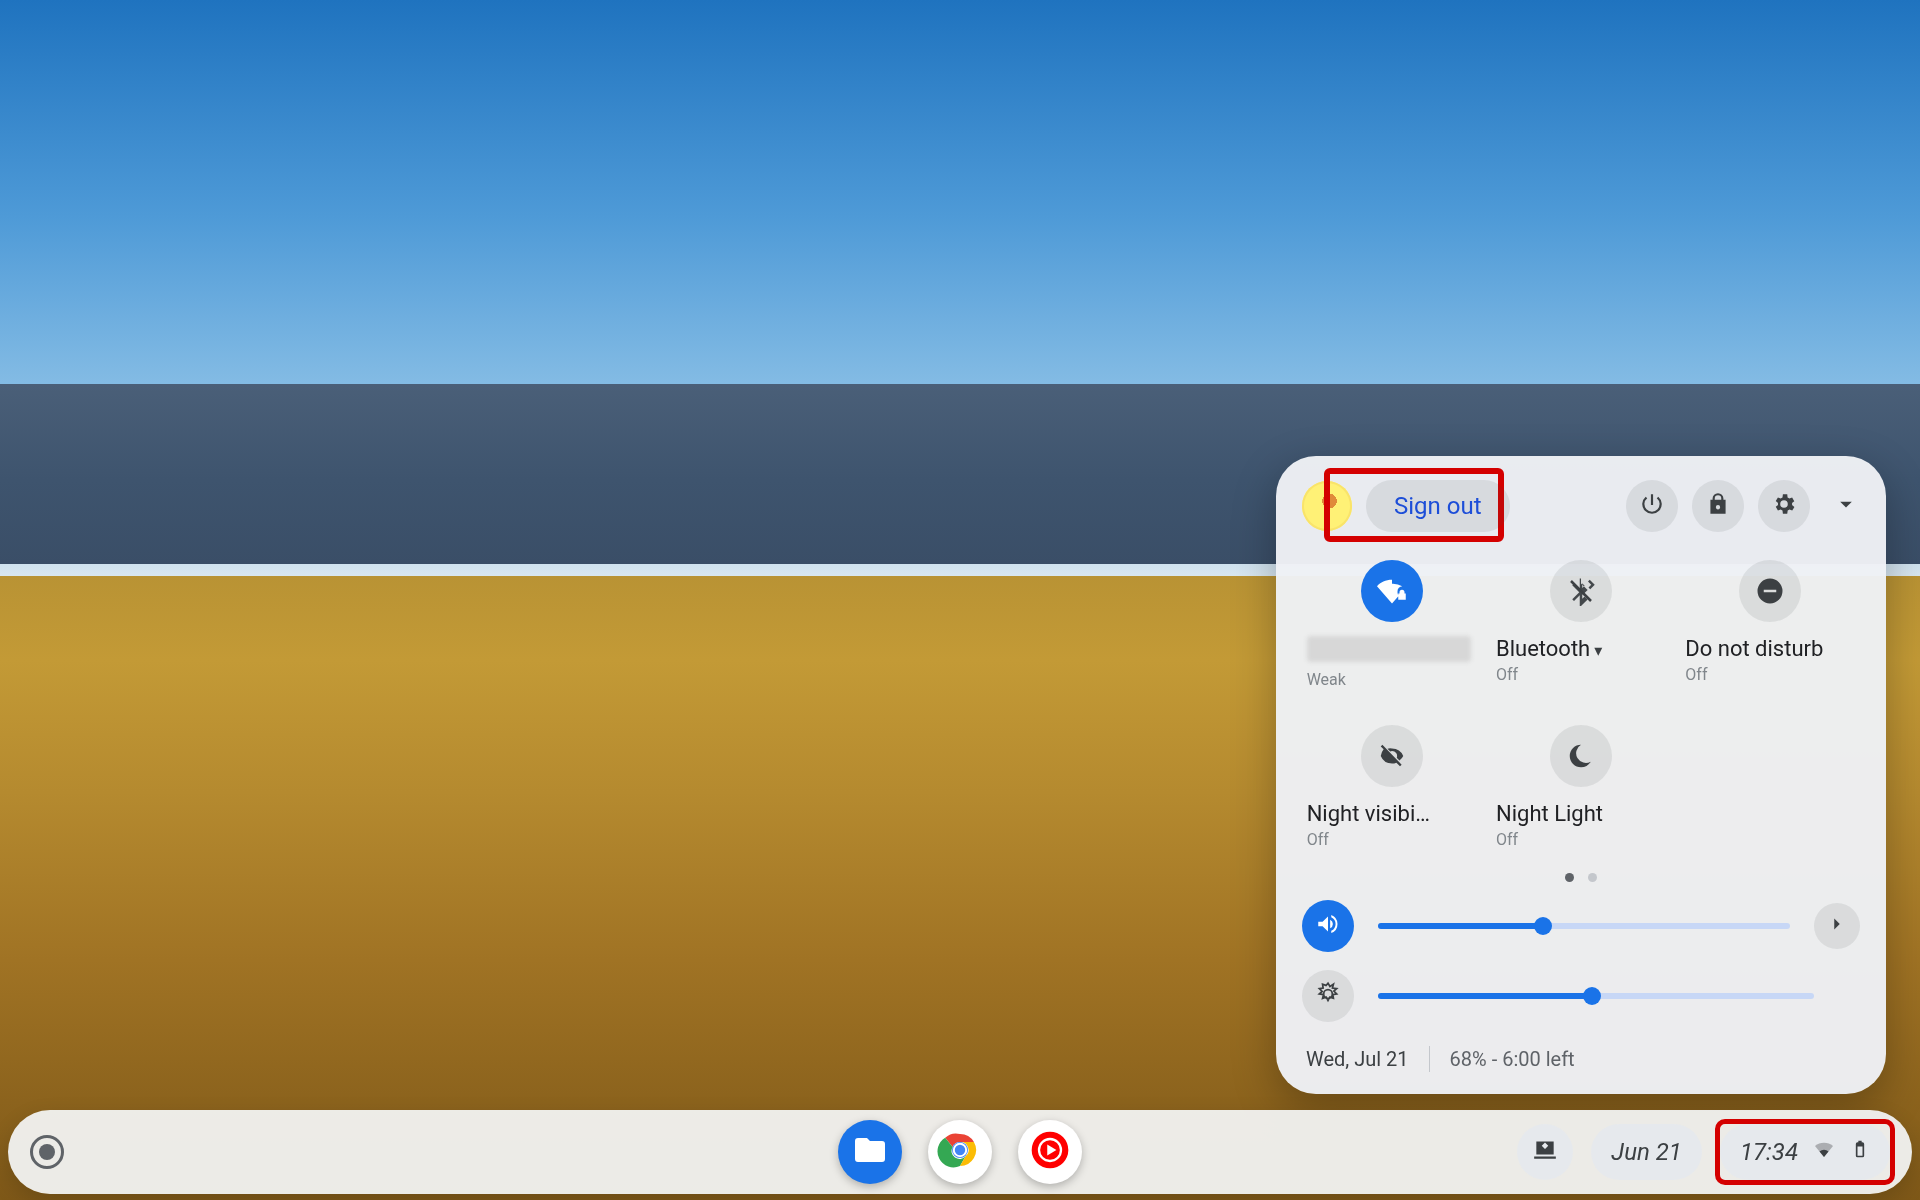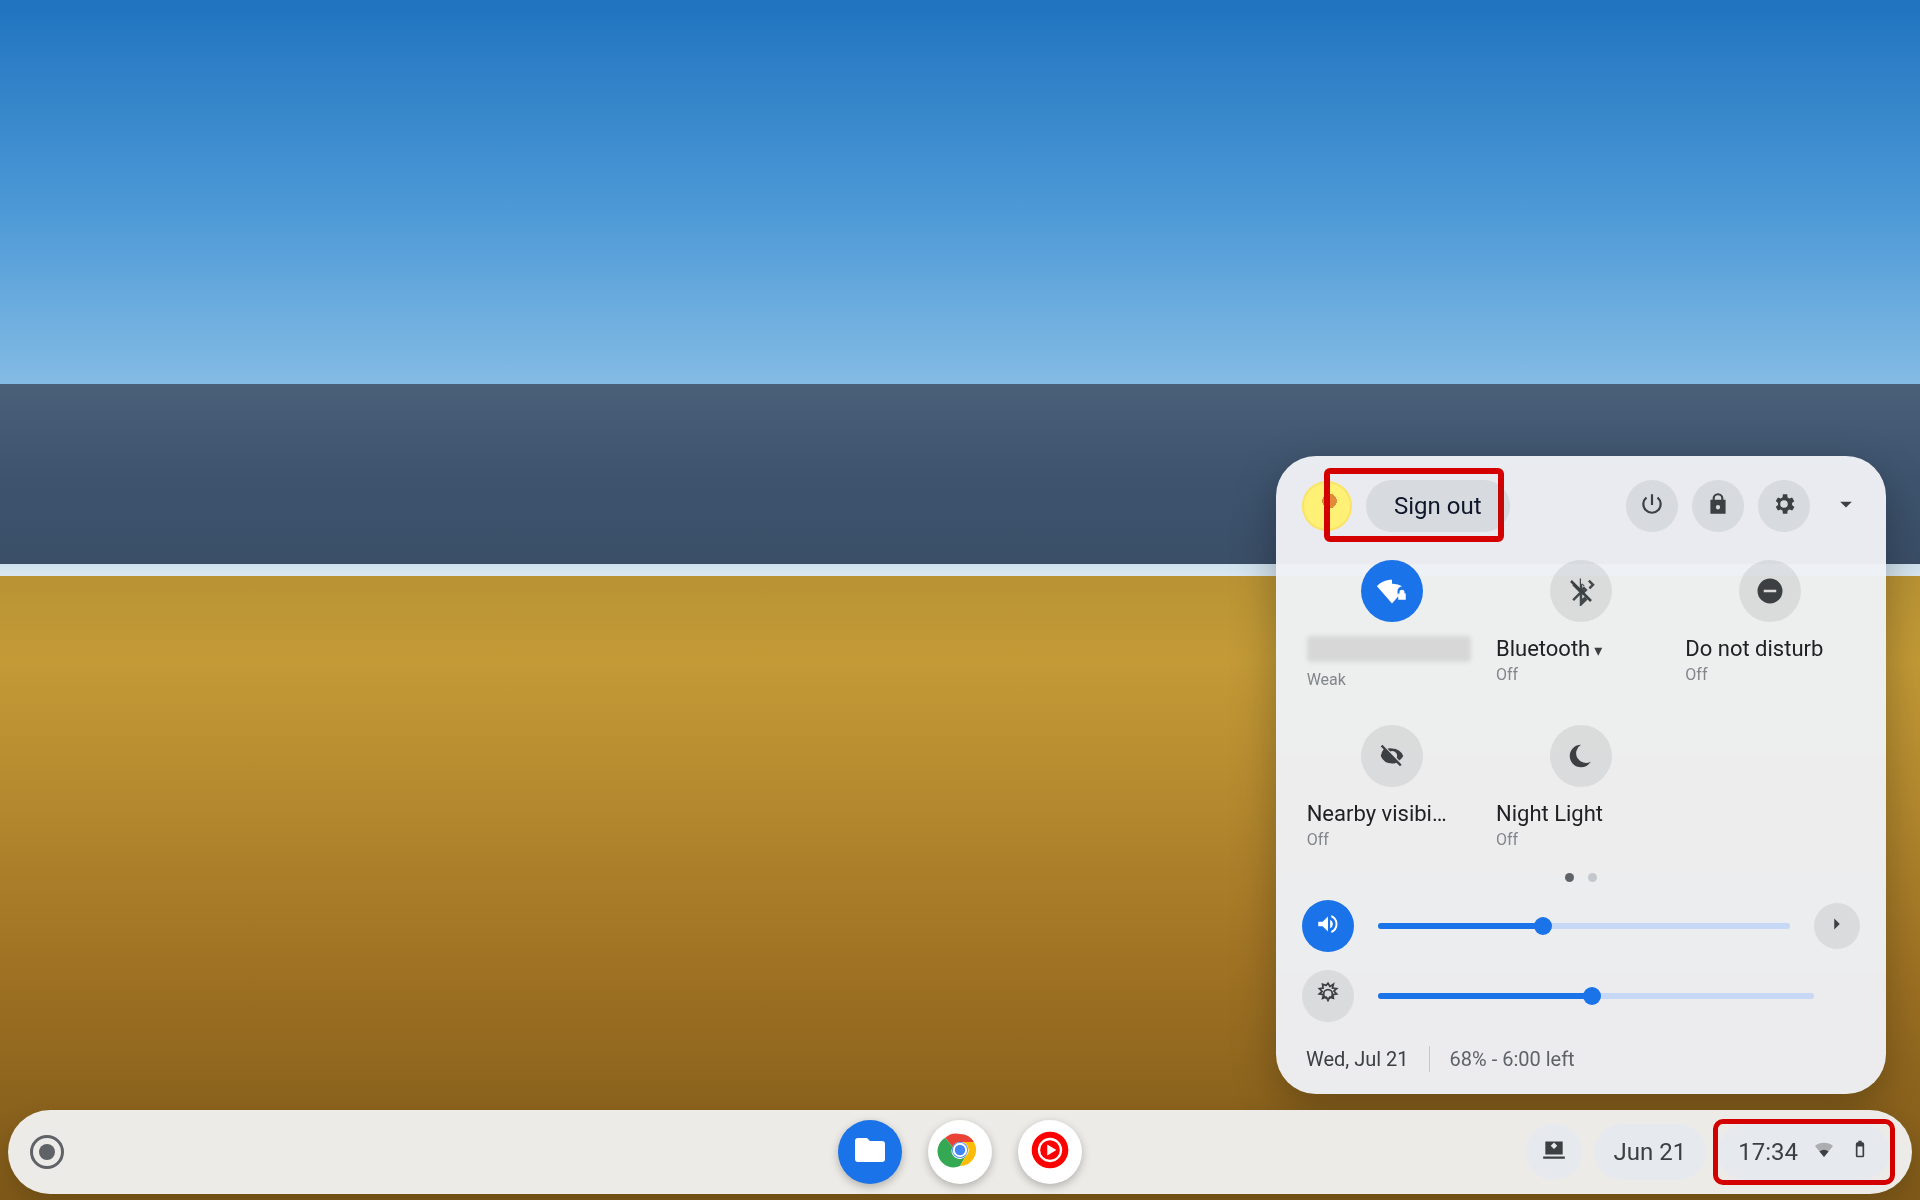--- a/index.html
+++ b/index.html
@@ -51,21 +51,21 @@
     box-shadow: 0 3px 8px rgba(0,0,0,0.25);
     cursor:pointer;
   }
   .files-icon { background:#1a73e8; }
   .files-icon svg { width:36px; height:36px; }
   .chrome-icon { background:#fff; }
   .chrome-icon svg { width:48px; height:48px; }
   .yt-icon { background:#fff; }
   .yt-icon svg { width:44px; height:44px; }
 
-  .shelf-right { margin-left:auto; display:flex; align-items:center; gap:12px; }
+  .shelf-right { margin-left:auto; display:flex; align-items:center; gap:18px;font-style:italic; }
   .pill {
     background: rgba(230,233,237,0.95);
     border-radius: 40px; height:56px;
     display:flex; align-items:center; justify-content:center;
     padding: 0 20px; color:#3c4043; font-size:24px; font-weight:400;
     cursor:pointer;
   }
   .pill.small { width:56px; padding:0; }
   .status-pill { gap:14px; position:relative; }
   .status-pill .hl {
@@ -84,21 +84,21 @@
   }
   .qs-top { display:flex; align-items:center; gap:14px; }
   .avatar {
     width:50px; height:50px; border-radius:50%;
     background: radial-gradient(circle at 55% 40%, #e08a3a 0 18%, #fff176 18% 100%);
     box-shadow: inset 0 0 0 2px #f9e36a;
   }
   .signout-btn {
     background: rgba(60,64,67,0.10);
     border-radius:40px; padding:12px 28px;
-    font-size:24px; color:#0f172a; cursor:pointer;
+    font-size:24px; color:#1d4ed8; cursor:pointer;
     position:relative;
   }
   .signout-hl {
     position:absolute; left:48px; top:12px; width:180px; height:74px;
     border:6px solid #d40000; border-radius:6px; pointer-events:none;
   }
   .round-btn {
     width:52px; height:52px; border-radius:50%;
     background: rgba(60,64,67,0.10);
     display:flex; align-items:center; justify-content:center;
@@ -242,21 +242,21 @@
       <div class="lbl2">Off</div>
     </div>
 
 
     <div class="tile">
       <div class="orb">
         <svg viewBox="0 0 24 24">
             <path d="M12 6a9.8 9.8 0 0 1 9 6 9.9 9.9 0 0 1-3 3.6l-2.2-2.2A4 4 0 0 0 12 8a4 4 0 0 0-1.4.3L8.4 6.1A10 10 0 0 1 12 6zM3 4.3L5.3 6.6A10.6 10.6 0 0 0 3 12a9.8 9.8 0 0 0 9 6 9.7 9.7 0 0 0 3.5-.7l2.9 2.9 1.3-1.3L4.3 3 3 4.3z"></path>
           </svg>
       </div>
-      <div class="lbl1">Nearby visibi…</div>
+      <div class="lbl1">Night visibi…</div>
       <div class="lbl2">Off</div>
     </div>
 
     <div class="tile">
       <div class="orb">
         <svg viewBox="0 0 24 24">
             <path d="M12 3a9 9 0 0 0 0 18 9 9 0 0 0 7.8-4.5A7 7 0 0 1 12 3z"></path>
           </svg>
       </div>
       <div class="lbl1">Night Light</div>

